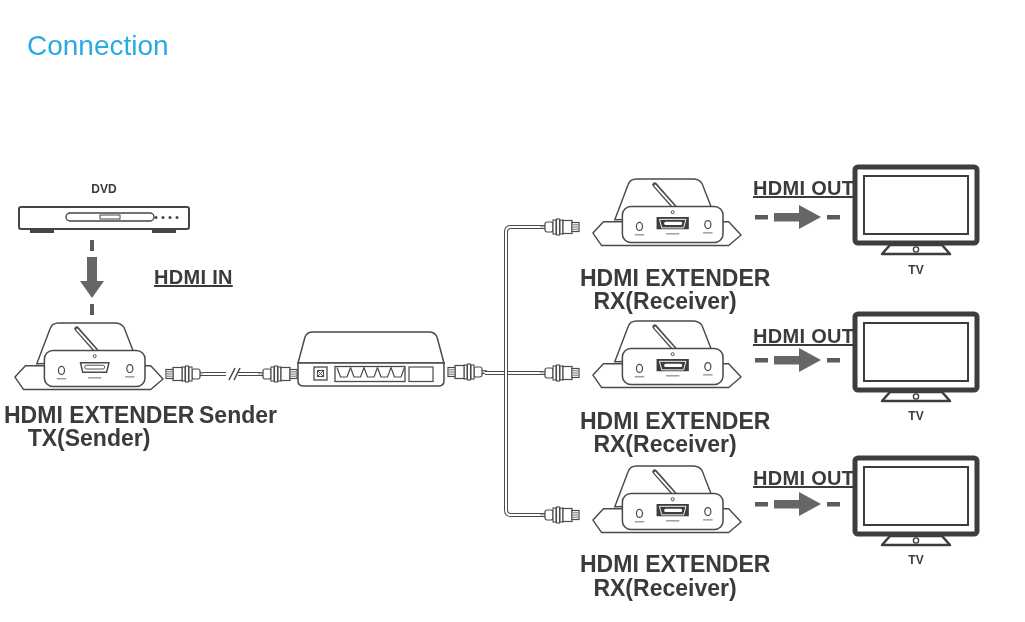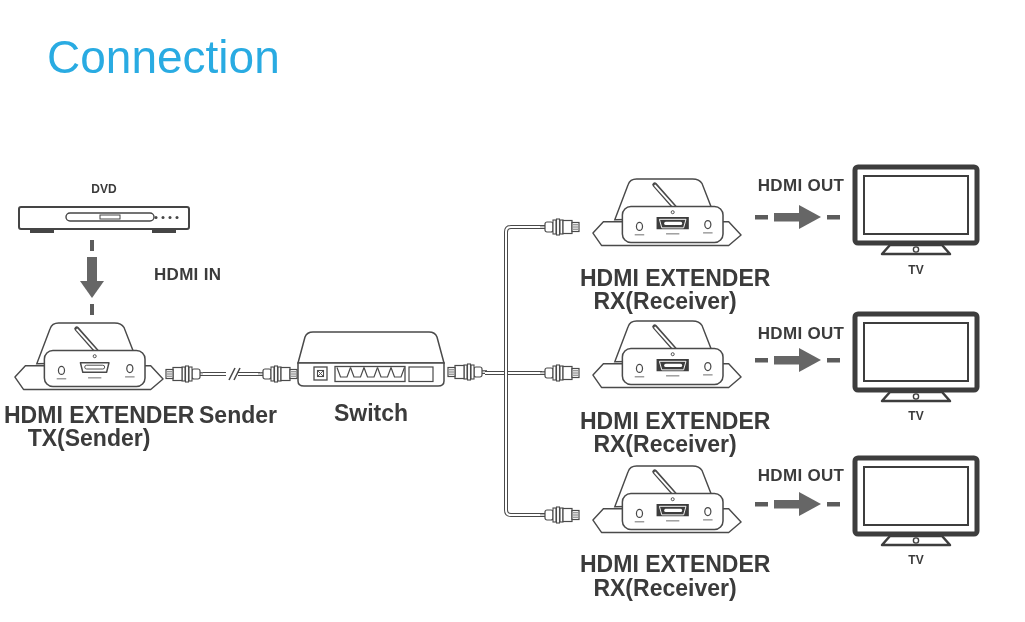--- a/index.html
+++ b/index.html
@@ -6,26 +6,26 @@
   #canvas{
     position:relative;width:1025px;height:622px;background:#ffffff;overflow:hidden;
     font-family:"Liberation Sans",sans-serif;
   }
   .abs{position:absolute;}
   .lbl{
     position:absolute;font-weight:bold;color:#3b3b3b;text-align:center;
     font-family:"Liberation Sans",sans-serif;white-space:nowrap;line-height:1.1;
   }
   .title{
-    position:absolute;left:27px;top:30px;font-size:46px;font-weight:400;
-    color:#29abe2;letter-spacing:0px;margin-left:20px;
+    position:absolute;left:27px;top:30px;font-size:28px;font-weight:400;
+    color:#29abe2;letter-spacing:0px;
   }
   .lbl-big{font-size:23px;}
   .lbl-mid{font-size:12px;}
-  .lbl-io{font-size:17px;letter-spacing:0.3px;}
+  .lbl-io{font-size:20px;letter-spacing:0.3px;text-decoration:underline;}
   svg{display:block;overflow:visible;}
   .mirror{transform:scaleX(-1);}
 </style>
 </head>
 <body>
 
 <div id="canvas">
 
   <div class="title">Connection</div>
 
@@ -114,21 +114,20 @@
     <line x1="20.5" y1="39.5" x2="26.5" y2="45.5" stroke="#4a4a4a" stroke-width="0.9"></line>
     <line x1="26.5" y1="39.5" x2="20.5" y2="45.5" stroke="#4a4a4a" stroke-width="0.9"></line>
     <rect x="38" y="35.5" width="70" height="15" fill="#fff" stroke="#4a4a4a" stroke-width="1.3"></rect>
     <path d="M40,36.5 L43.5,46 L50,46 L53.5,36.5" fill="none" stroke="#4a4a4a" stroke-width="1.2"></path>
     <path d="M53.5,36.5 L57,46 L63.5,46 L67,36.5" fill="none" stroke="#4a4a4a" stroke-width="1.2"></path>
     <path d="M67,36.5 L70.5,46 L77,46 L80.5,36.5" fill="none" stroke="#4a4a4a" stroke-width="1.2"></path>
     <path d="M80.5,36.5 L84,46 L90.5,46 L94,36.5" fill="none" stroke="#4a4a4a" stroke-width="1.2"></path>
     <path d="M94,36.5 L97.5,46 L104,46 L107.5,36.5" fill="none" stroke="#4a4a4a" stroke-width="1.2"></path>
     <rect x="112" y="36" width="24" height="14.5" fill="#fff" stroke="#4a4a4a" stroke-width="1.2"></rect>
   </svg>
-  <div class="lbl lbl-big" style="left:296px;top:401px;width:150px;">Switch</div>
 
   <svg class="abs mirror" style="left:447px;top:361px;" width="40" height="22" viewBox="0 0 40 22">
     <line x1="0" y1="9.8" x2="6" y2="9.8" stroke="#4a4a4a" stroke-width="1.2"></line>
     <line x1="0" y1="12.4" x2="6" y2="12.4" stroke="#4a4a4a" stroke-width="1.2"></line>
     <rect x="5" y="6" width="8" height="10" rx="2" fill="#fff" stroke="#4a4a4a" stroke-width="1.2"></rect>
     <rect x="13" y="4" width="3" height="14" fill="#fff" stroke="#4a4a4a" stroke-width="1.1"></rect>
     <rect x="16.5" y="3" width="3" height="16" fill="#fff" stroke="#4a4a4a" stroke-width="1.1"></rect>
     <rect x="20" y="4" width="3" height="14" fill="#fff" stroke="#4a4a4a" stroke-width="1.1"></rect>
     <rect x="23" y="4.5" width="9" height="13" fill="#fff" stroke="#4a4a4a" stroke-width="1.2"></rect>
     <rect x="32" y="6.5" width="7" height="9" fill="#fff" stroke="#4a4a4a" stroke-width="1.2"></rect>

